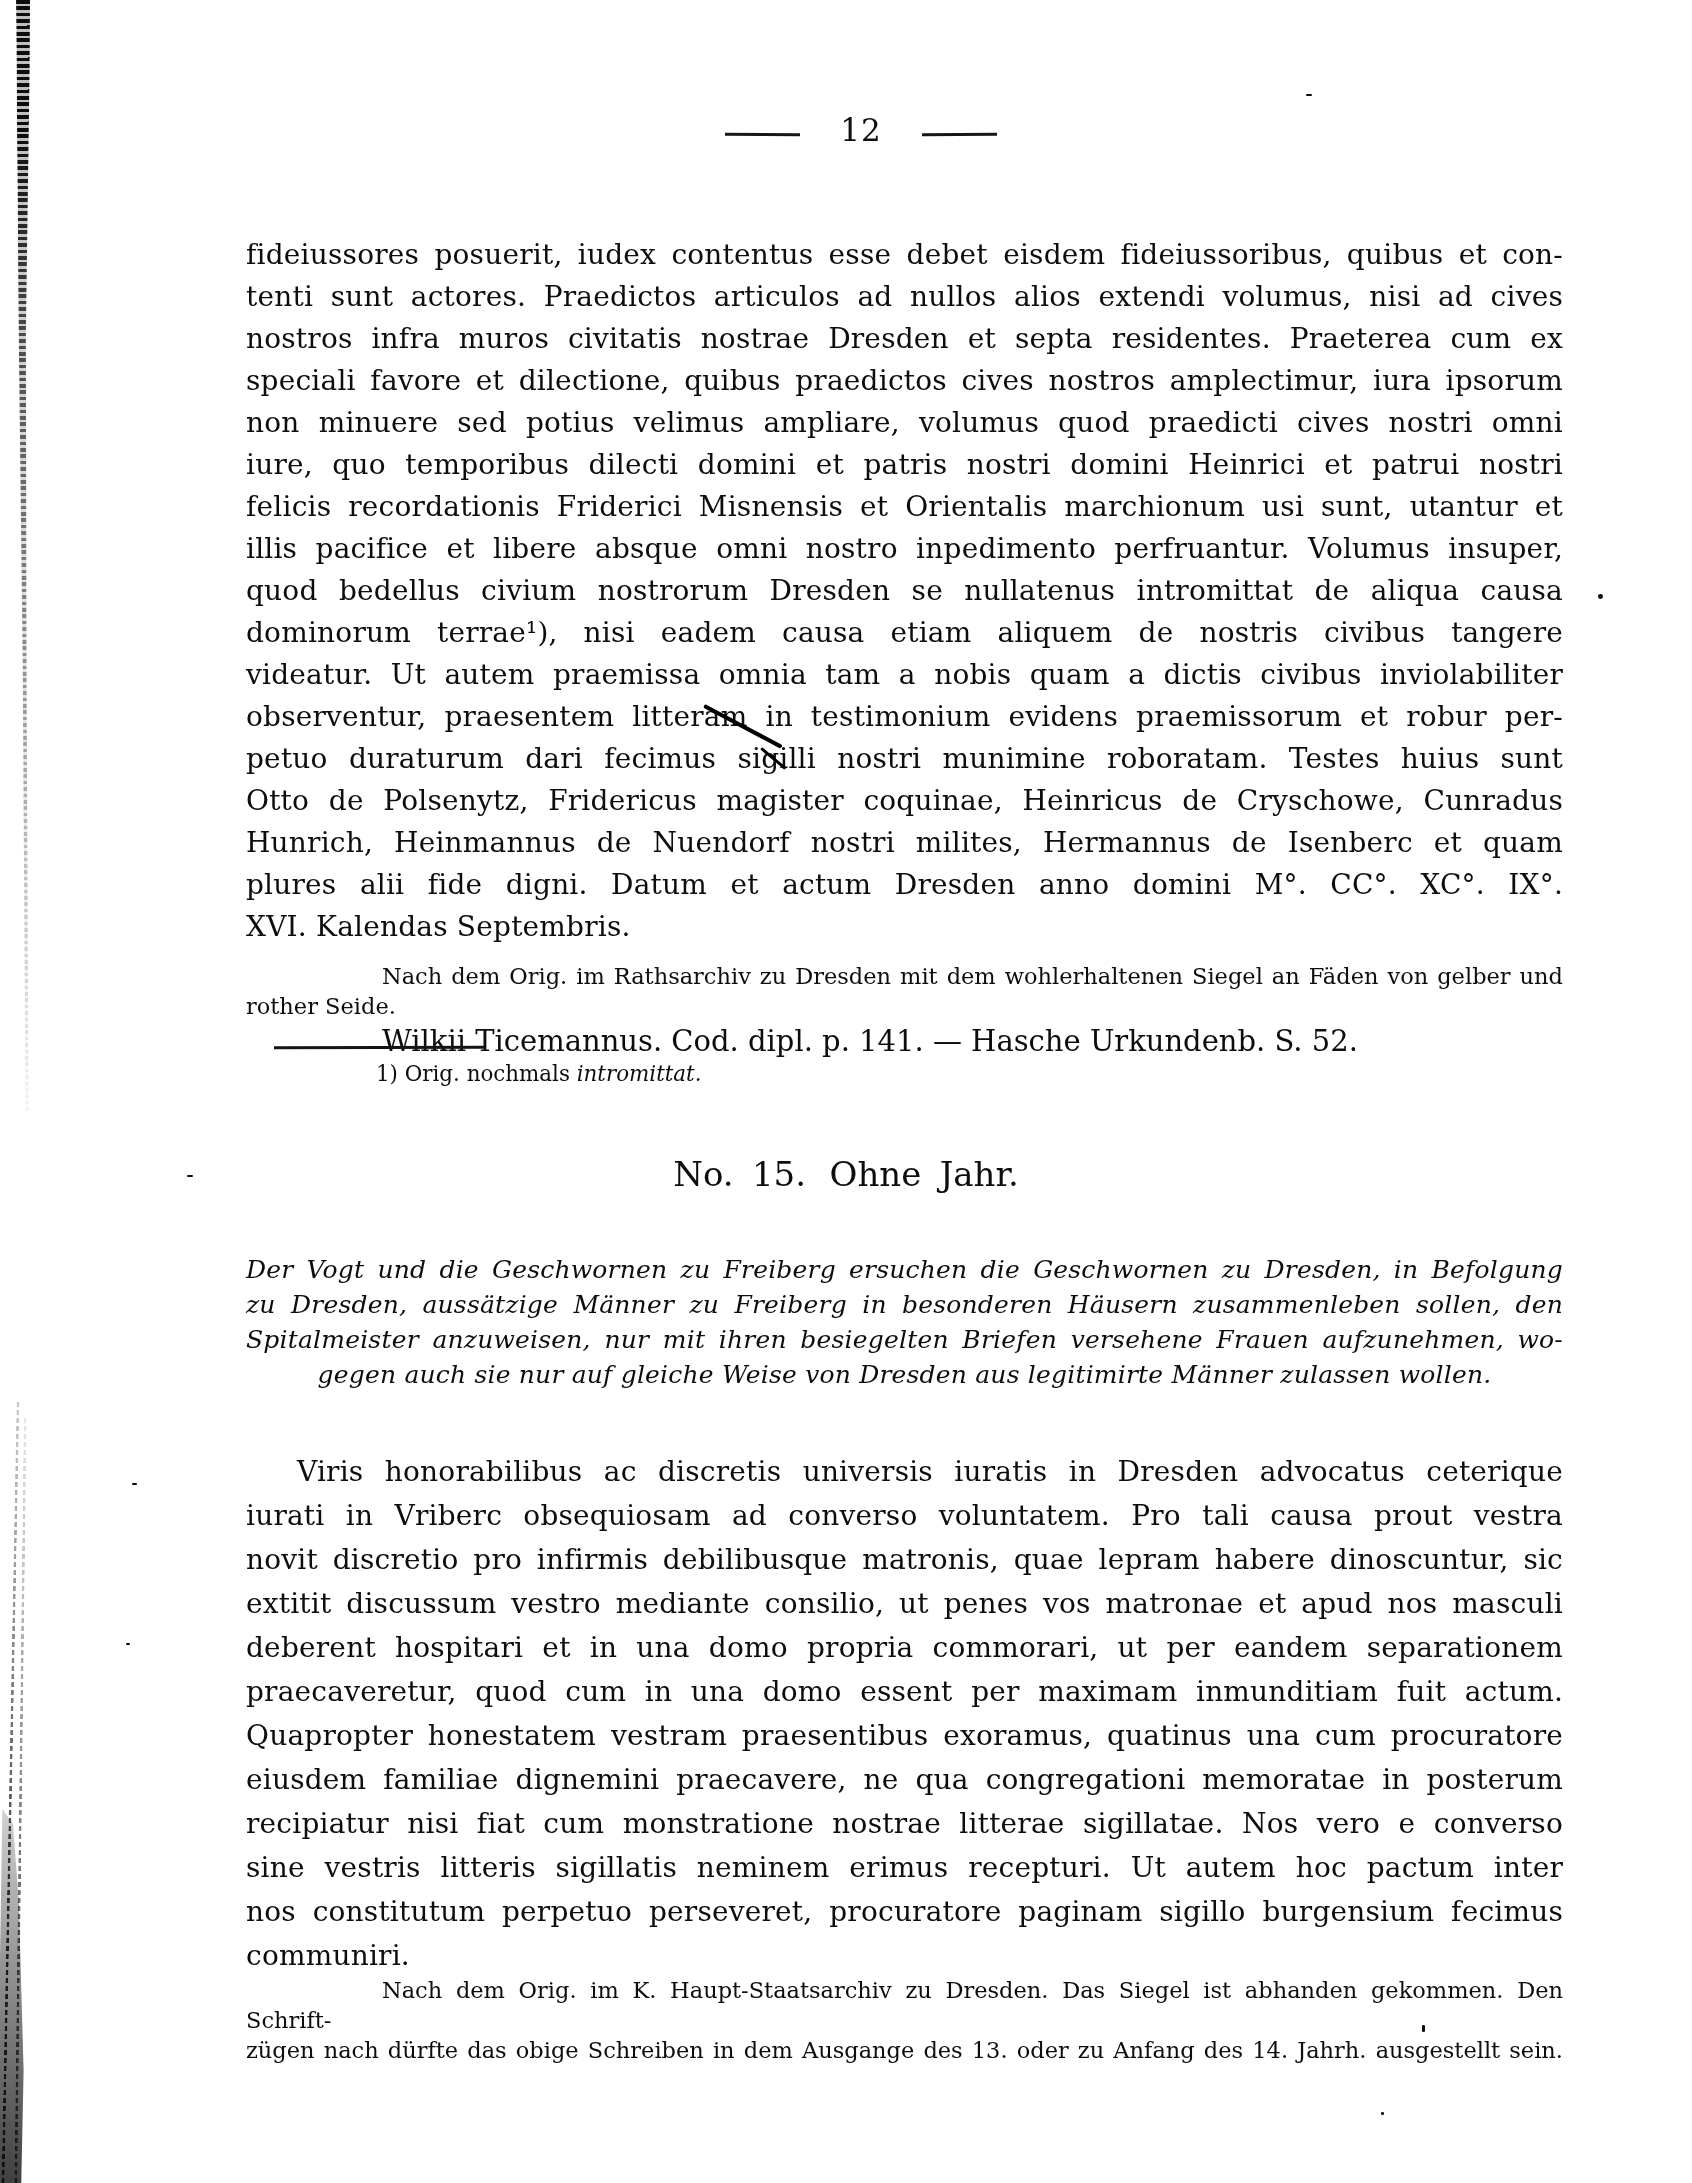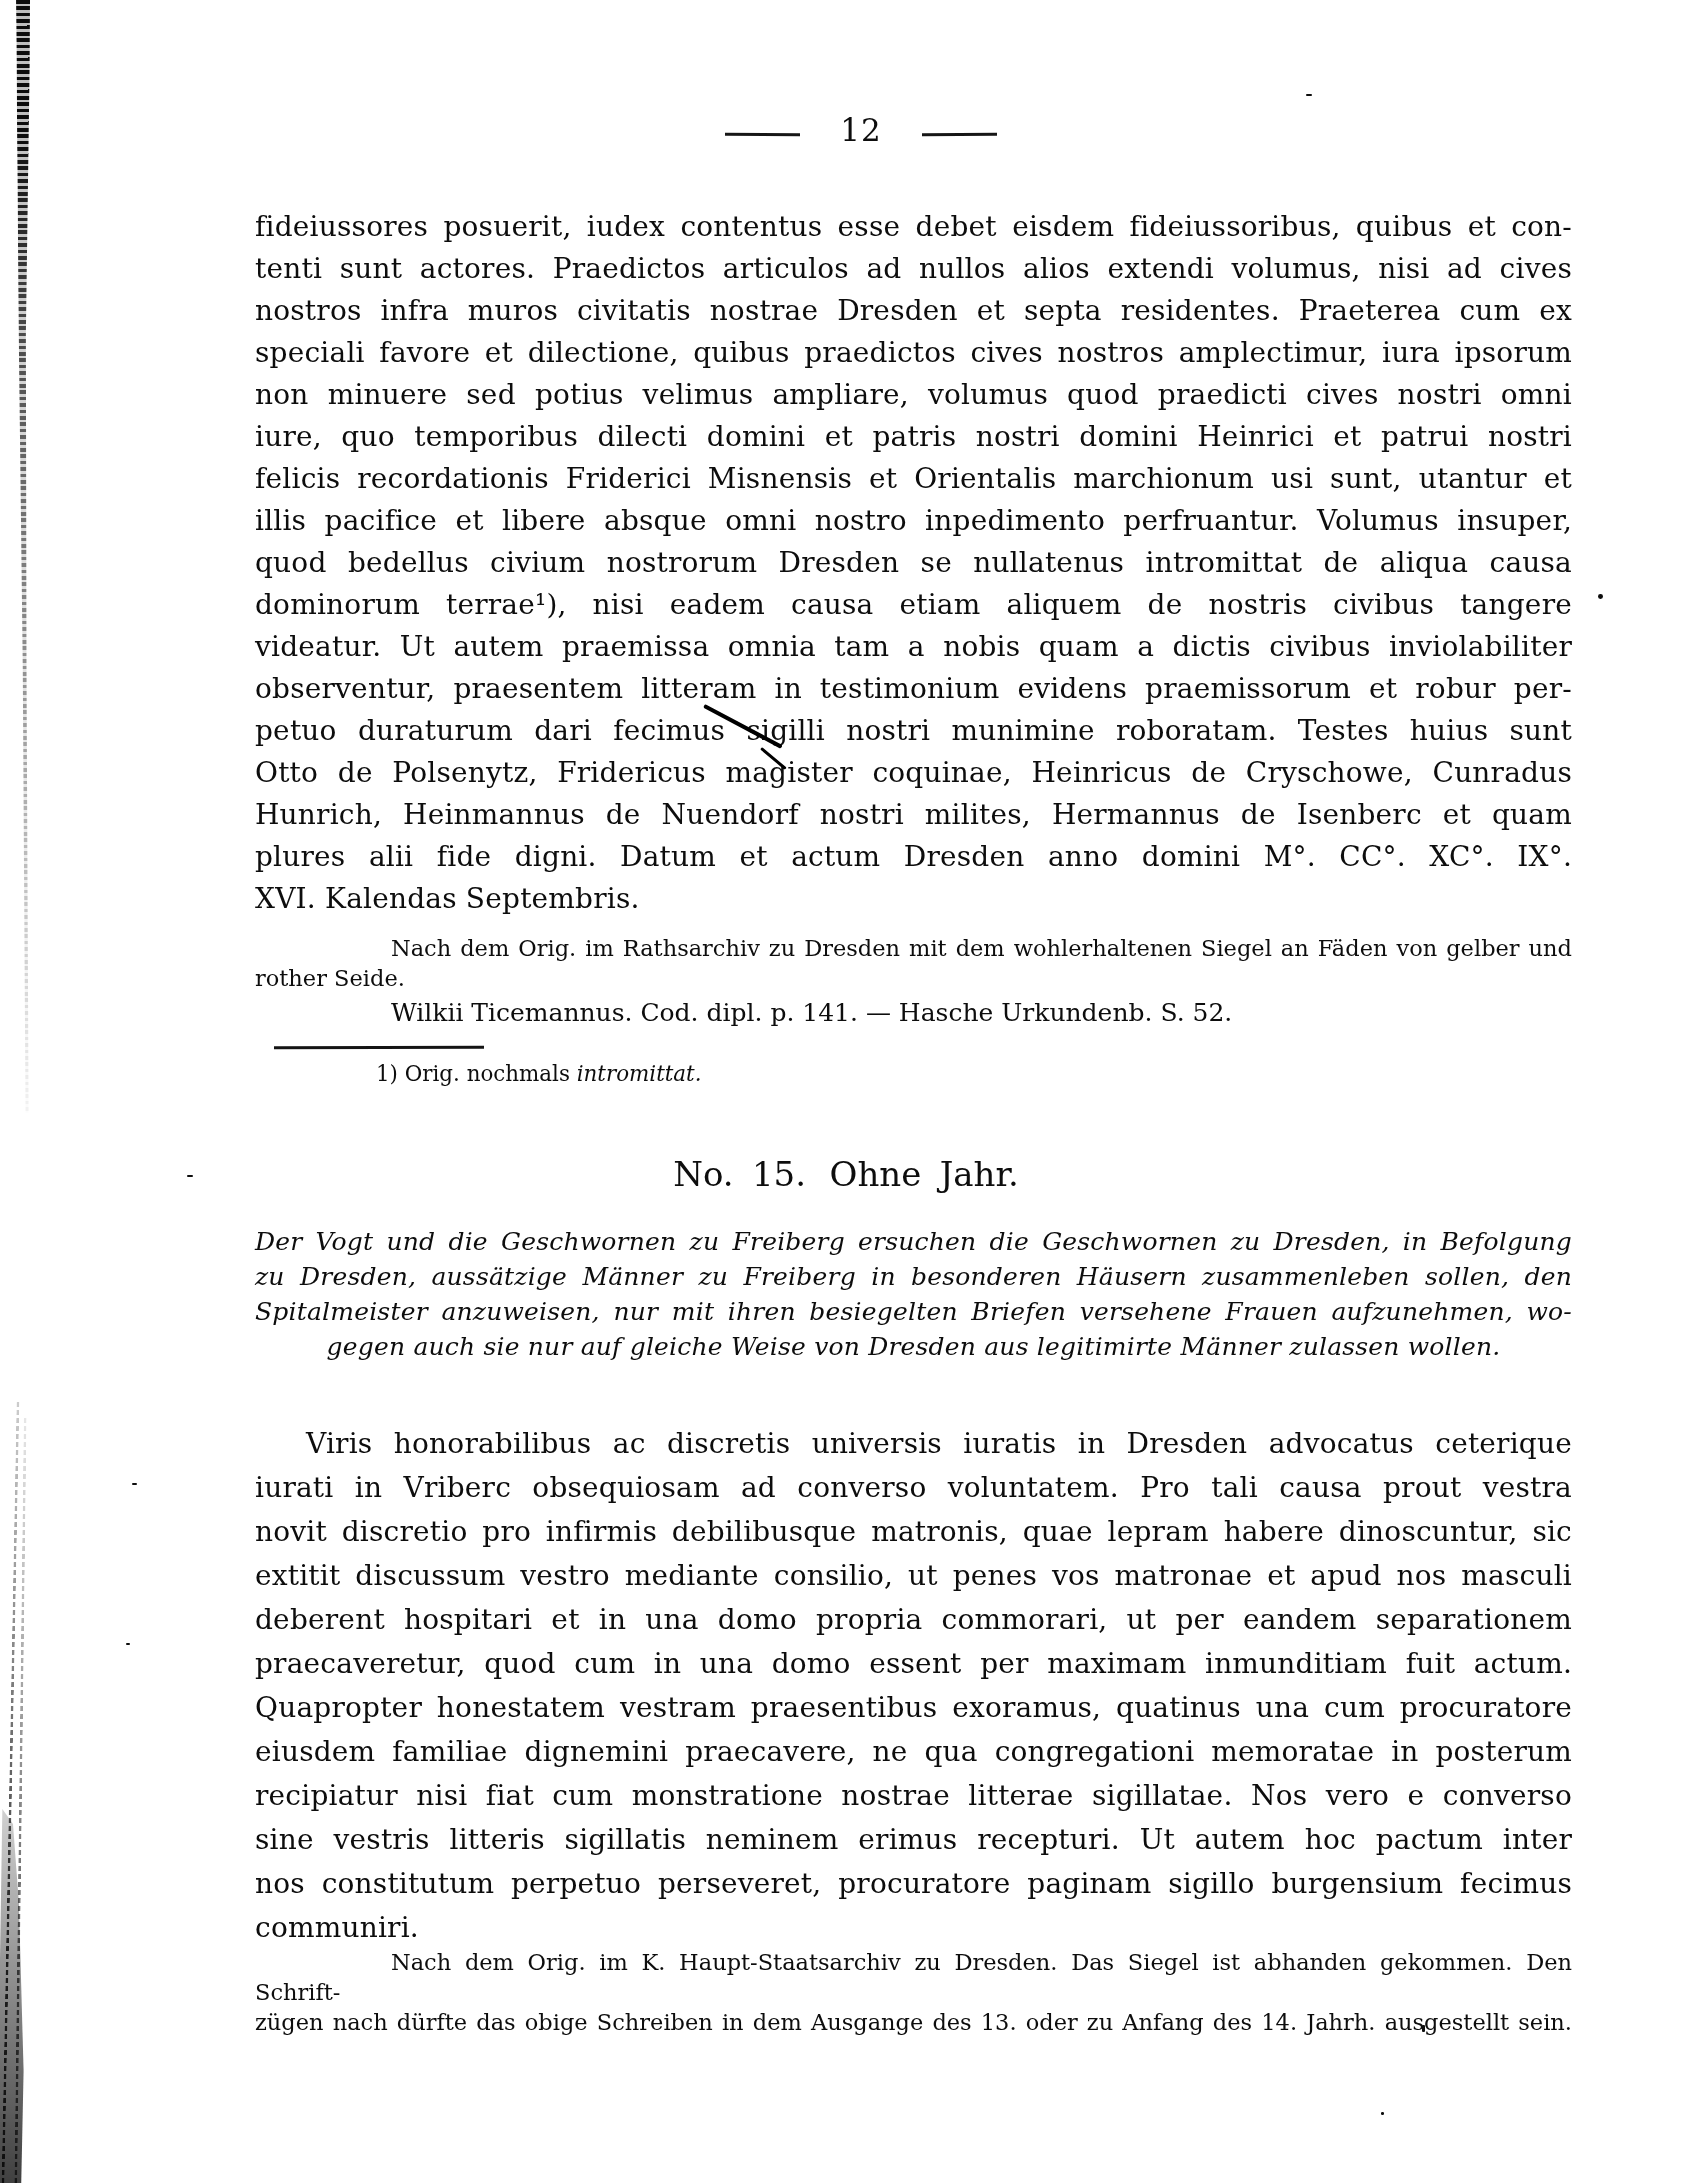--- a/index.html
+++ b/index.html
@@ -8,39 +8,39 @@
     width: 1692px; height: 2183px;
     background: #ffffff;
     position: relative;
     overflow: hidden;
     font-family: "DejaVu Serif", "Liberation Serif", serif;
     color: #0d0d0d;
   }
   .page { position: absolute; inset: 0; }
 
   
-  .block { position: absolute; left: 255px; width: 1317px; }
+  .block { position: absolute; left: 246px; width: 1317px; margin-top: 28px; }
   .tline { text-align: justify; text-align-last: justify; }
 
   #p1 { top: 206px;  font-size: 28px; line-height: 42px; letter-spacing: 0.2px; }
   #p2 { top: 1422px; font-size: 28px; line-height: 44px; letter-spacing: 0.2px; }
   #p1 .tline:last-child,
   #p2 .tline:last-child,
   #note1 .tline:last-child { text-align-last: left; }
   #p2 .tline:first-child { text-indent: 51px; }
 
   #summary { top: 1224px; font-size: 25px; line-height: 35px; font-style: italic; letter-spacing: 0.2px; }
   #summary .tline:last-child { text-align-last: center; padding: 0 24px; box-sizing: border-box; }
 
   .note { font-size: 22.5px; line-height: 30px; }
   #note1 { top: 933px; }
   #note2 { top: 1947px; }
   #note1 .tline:first-child, #note2 .tline:first-child { text-indent: 136px; }
 
-  #wilkii { top: 998px; font-size: 25px; line-height: 30px; padding-left: 136px; box-sizing: border-box; text-align: left; }
+  #wilkii { top: 998px; font-size: 29px; line-height: 30px; padding-left: 136px; box-sizing: border-box; text-align: left; }
 
   #fnrule { position: absolute; left: 274px; top: 1046px; width: 210px; height: 2.7px; background: #141414; transform: rotate(-0.2deg); }
 
   #footnote { position: absolute; left: 376px; top: 1060px; font-size: 21.4px; line-height: 28px; }
   #footnote .it { font-style: italic; }
 
   
   .pagehead { position: absolute; left: 15px; top: 119px; width: 100%;
               display: flex; justify-content: center; align-items: center; gap: 40px; }
   .dash { width: 75px; height: 3.2px; background: #161616; }

